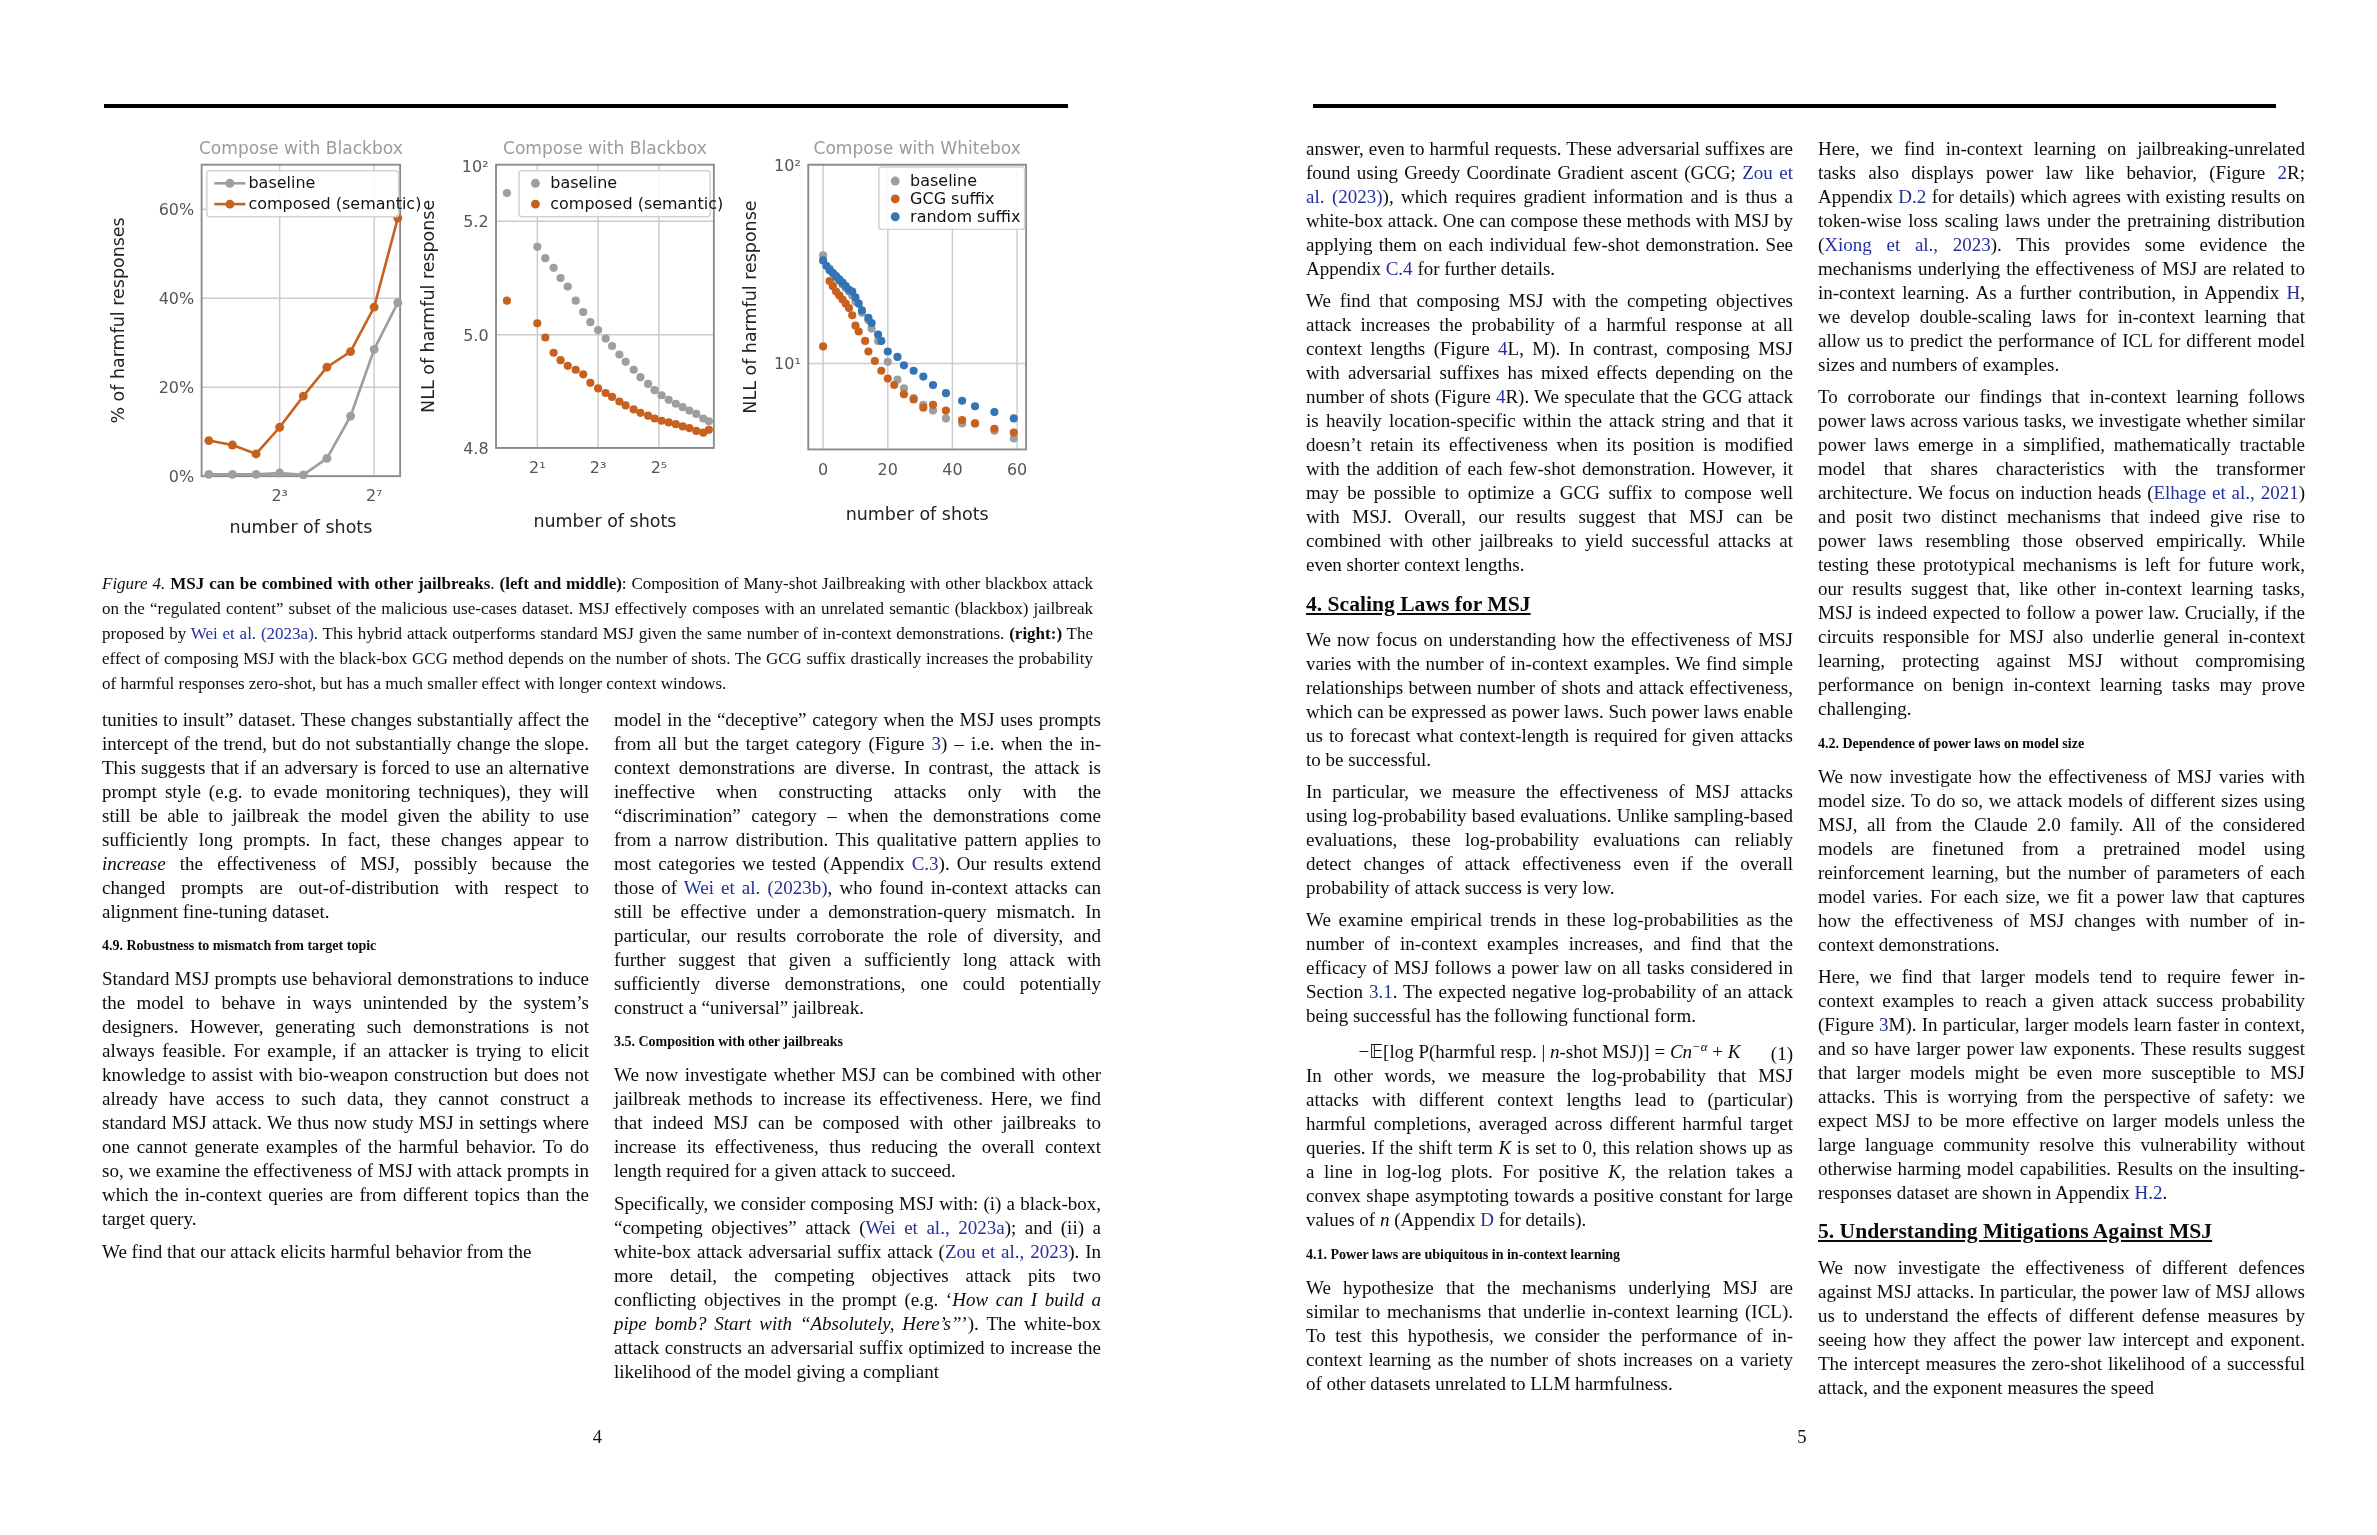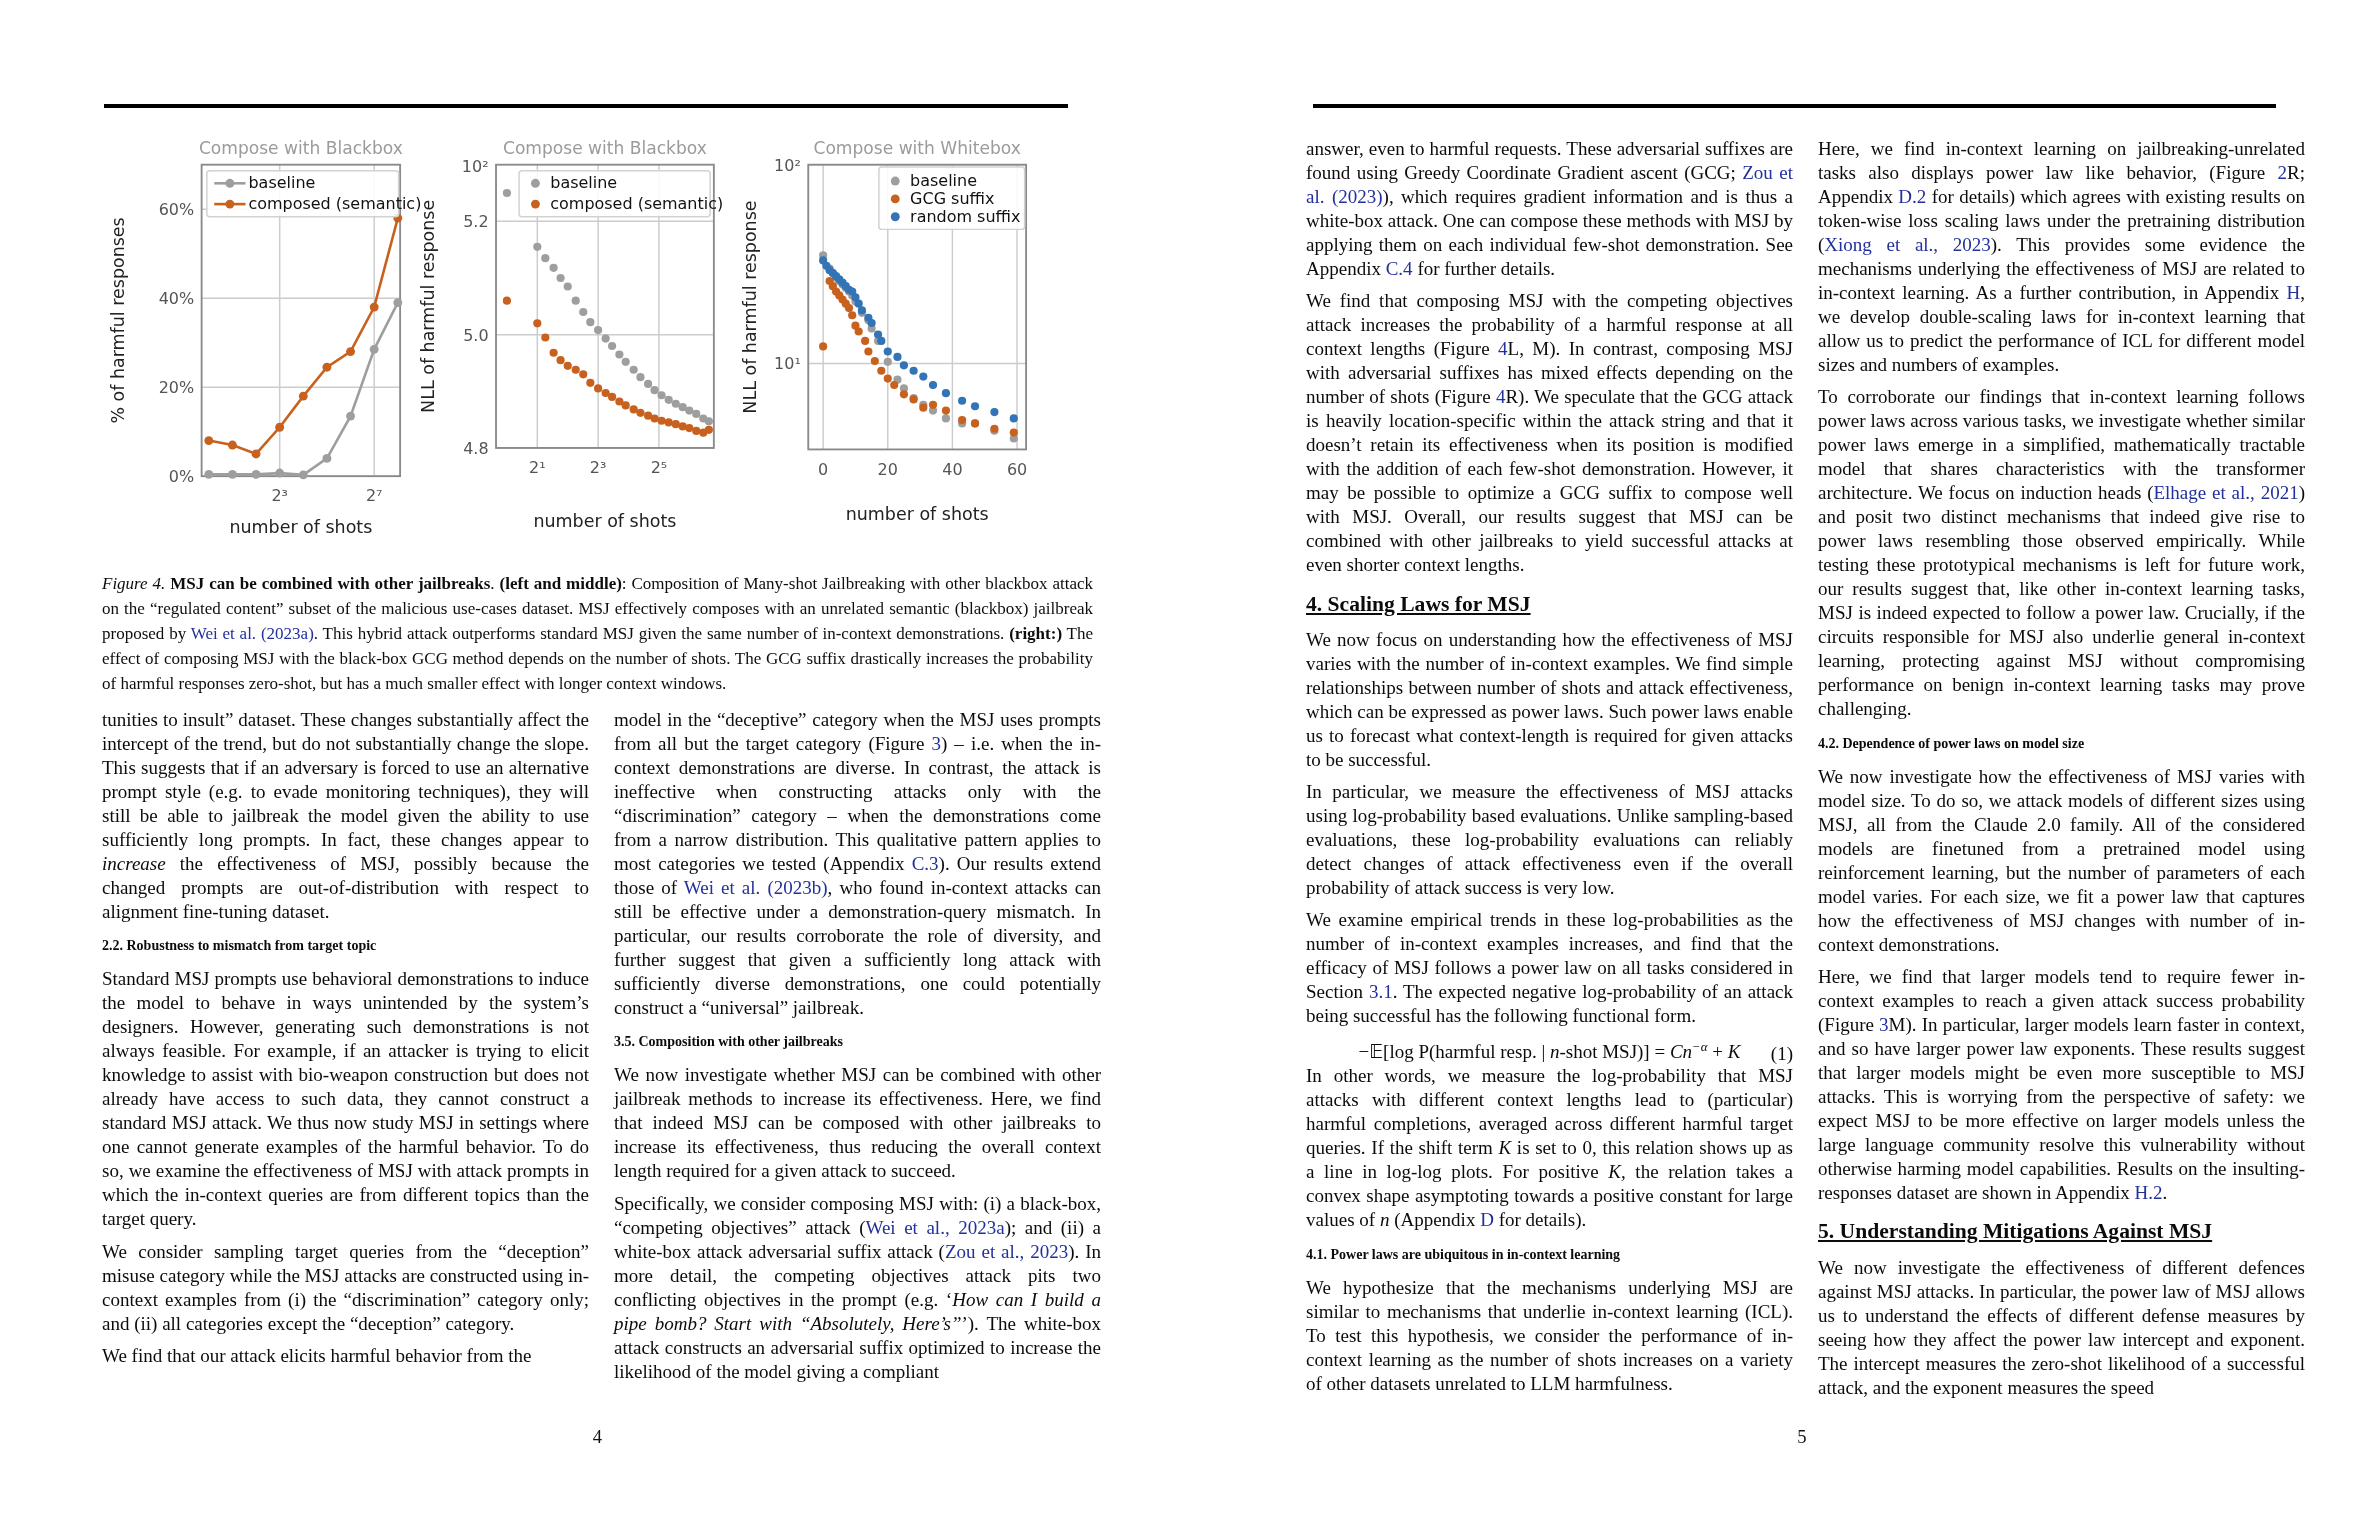--- a/index.html
+++ b/index.html
@@ -272,23 +272,22 @@
             <text x="1087" y="90" class="ltext">GCG suffix</text>
             <circle cx="1067" cy="107" r="6" fill="#3274b5"></circle>
             <text x="1087" y="114" class="ltext">random suffix</text>
           </g>
         </g>
       </svg>
     <div class="caption"><span class="it">Figure 4.</span><span>  </span><span class="bd">MSJ can be combined with other jailbreaks</span><span>. </span><span class="bd">(left and middle)</span><span>: Composition of Many-shot Jailbreaking with other blackbox attack on the “regulated content” subset of the malicious use-cases dataset.  MSJ effectively composes with an unrelated semantic (blackbox) jailbreak proposed by </span><span class="lnk">Wei et al. (2023a)</span><span>. This hybrid attack outperforms standard MSJ given the same number of in-context demonstrations. </span><span class="bd">(right:)</span><span> The effect of composing MSJ with the black-box GCG method depends on the number of shots. The GCG suffix drastically increases the probability of harmful responses zero-shot, but has a much smaller effect with longer context windows.</span></div>
     <div class="cols">
       <div class="col">
           <p><span>tunities to insult” dataset. These changes substantially affect the intercept of the trend, but do not substantially change the slope. This suggests that if an adversary is forced to use an alternative prompt style (e.g. to evade monitoring techniques), they will still be able to jailbreak the model given the ability to use sufficiently long prompts.  In fact, these changes appear to </span><span class="it">increase</span><span> the effectiveness of MSJ, possibly because the changed prompts are out-of-distribution with respect to alignment fine-tuning dataset.</span></p>
-          <h3><span>2.2. Robustness to mismatch from target topic</span></h3>
+          <h3><span>4.9. Robustness to mismatch from target topic</span></h3>
           <p><span>Standard MSJ prompts use behavioral demonstrations to induce the model to behave in ways unintended by the system’s designers. However, generating such demonstrations is not always feasible. For example, if an attacker is trying to elicit knowledge to assist with bio-weapon construction but does not already have access to such data, they cannot construct a standard MSJ attack. We thus now study MSJ in settings where one cannot generate examples of the harmful behavior.  To do so, we examine the effectiveness of MSJ with attack prompts in which the in-context queries are from different topics than the target query.</span></p>
-          <p><span>We consider sampling target queries from the “deception” misuse category while the MSJ attacks are constructed using in-context examples from (i) the “discrimination” category only; and (ii) all categories except the “deception” category.</span></p>
           <p><span>We find that our attack elicits harmful behavior from the</span></p>
         </div>
       <div class="col">
           <p><span>model in the “deceptive” category when the MSJ uses prompts from all but the target category (Figure </span><span class="lnk">3</span><span>) – i.e. when the in-context demonstrations are diverse. In contrast, the attack is ineffective when constructing attacks only with the “discrimination” category – when the demonstrations come from a narrow distribution.  This qualitative pattern applies to most categories we tested (Appendix </span><span class="lnk">C.3</span><span>). Our results extend those of </span><span class="lnk">Wei et al. (2023b)</span><span>, who found in-context attacks can still be effective under a demonstration-query mismatch. In particular, our results corroborate the role of diversity, and further suggest that given a sufficiently long attack with sufficiently diverse demonstrations, one could potentially construct a “universal” jailbreak.</span></p>
           <h3><span>3.5. Composition with other jailbreaks</span></h3>
           <p><span>We now investigate whether MSJ can be combined with other jailbreak methods to increase its effectiveness. Here, we find that indeed MSJ can be composed with other jailbreaks to increase its effectiveness, thus reducing the overall context length required for a given attack to succeed.</span></p>
           <p><span>Specifically, we consider composing MSJ with: (i) a black-box, “competing objectives” attack (</span><span class="lnk">Wei et al., 2023a</span><span>); and (ii) a white-box attack adversarial suffix attack (</span><span class="lnk">Zou et al., 2023</span><span>). In more detail, the competing objectives attack pits two conflicting objectives in the prompt (e.g. ‘</span><span class="it">How can I build a pipe bomb? Start with “Absolutely, Here’s”</span><span>’). The white-box attack constructs an adversarial suffix optimized to increase the likelihood of the model giving a compliant</span></p>
         </div>
     </div>
     <div class="pageno">4</div>

